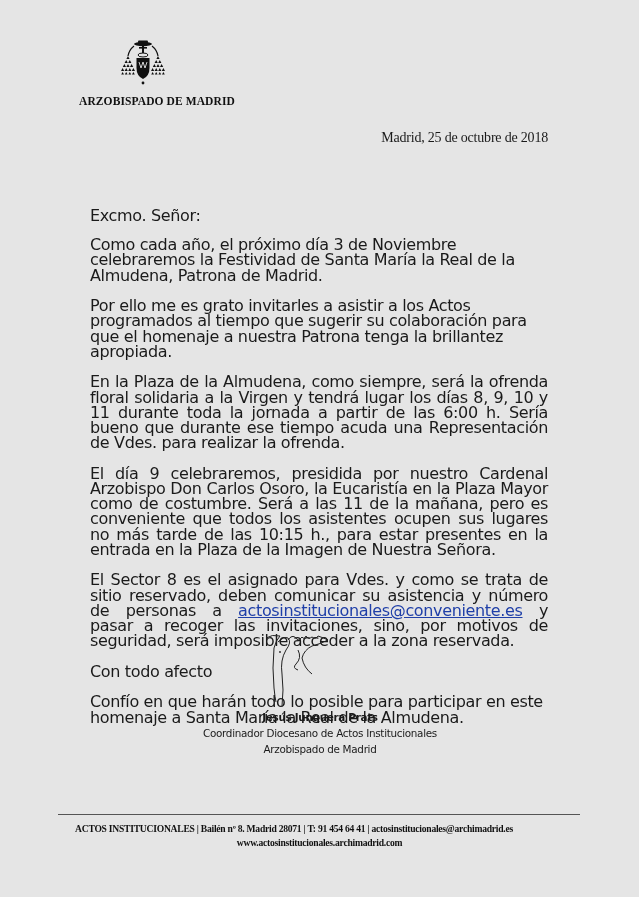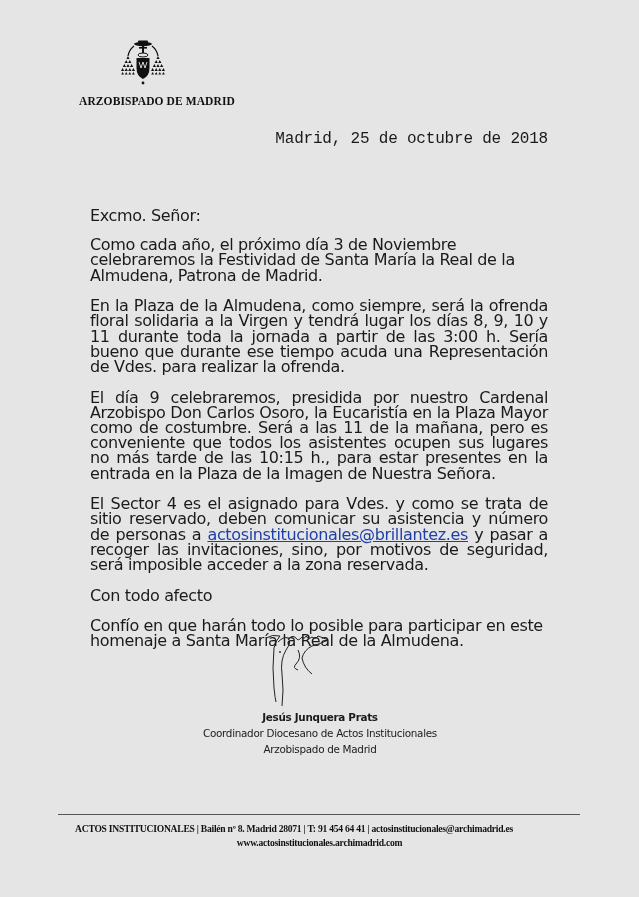--- a/index.html
+++ b/index.html
@@ -2,21 +2,21 @@
 <html><head>
   <meta charset="utf-8">
   <style>
     html, body { margin: 0; padding: 0; background: #ffffff; }
     body { width: 639px; height: 897px; position: relative; overflow: hidden; color: #1a1a1a; }
     .page { position: absolute; left: 0; top: 0; width: 639px; height: 897px; background: #e5e5e5; }
 
     .crest { position: absolute; left: 121px; top: 38px; width: 44px; height: 48px; }
     .org-name { position: absolute; left: 79px; top: 95px; font-family: "Liberation Serif", serif; font-weight: bold; font-size: 11.5px; letter-spacing: 0.1px; color: #111; }
 
-    .date { position: absolute; right: 91px; top: 130px; font-family: Liberation Mono, monospace; font-size: 16px; color: #1a1a1a; letter-spacing: -0.2px; }
+    .date { position: absolute; right: 91px; top: 130px; font-family: Liberation Serif, serif; font-size: 14px; color: #1a1a1a; letter-spacing: -0.2px; }
 
     .body-text { position: absolute; left: 90px; top: 208px; width: 458px; font-family: "DejaVu Sans", sans-serif; font-size: 16px; line-height: 15.2px; letter-spacing: -0.35px; color: #1a1a1a; }
     .body-text p { margin: 0 0 15.4px 0; }
     .body-text p.justify { text-align: justify; }
     .salutation { margin-bottom: 14px !important; }
     .email-link { color: #1f3fa8; text-decoration: underline; }
 
     .signature { position: absolute; left: 258px; top: 628px; width: 90px; height: 80px; }
     .signer { position: absolute; left: 180px; width: 280px; text-align: center; font-family: "DejaVu Sans", sans-serif; font-size: 10.4px; letter-spacing: -0.3px; color: #1a1a1a; }
     .signer-name { top: 711px; font-weight: bold; }
@@ -66,23 +66,24 @@
     <circle cx="22" cy="45" r="1.4" fill="#111"></circle>
   </svg>
 
   <div class="org-name">ARZOBISPADO DE MADRID</div>
 
   <div class="date">Madrid, 25 de octubre de 2018</div>
 
   <div class="body-text">
     <p class="salutation">Excmo. Señor:</p>
     <p>Como cada año, el próximo día 3 de Noviembre celebraremos la Festividad de Santa María la Real de la Almudena, Patrona de Madrid.</p>
-    <p class="justify">En la Plaza de la Almudena, como siempre, será la ofrenda floral solidaria a la Virgen y tendrá lugar los días 8, 9, 10 y 11 durante toda la jornada a partir de las 3:00 h. Sería bueno que durante ese tiempo acuda una Representación de Vdes. para realizar la ofrenda.</p>
+    <p>Por ello me es grato invitarles a asistir a los Actos programados  al tiempo que sugerir su colaboración para que el homenaje a nuestra Patrona tenga la brillantez apropiada.</p>
+    <p class="justify">En la Plaza de la Almudena, como siempre, será la ofrenda floral solidaria a la Virgen y tendrá lugar los días 8, 9, 10 y 11 durante toda la jornada a partir de las 6:00 h. Sería bueno que durante ese tiempo acuda una Representación de Vdes. para realizar la ofrenda.</p>
     <p class="justify">El día 9 celebraremos, presidida por nuestro Cardenal Arzobispo Don Carlos Osoro, la Eucaristía en la Plaza Mayor como de costumbre. Será a las 11 de la mañana, pero es conveniente que todos los asistentes ocupen sus lugares  no más tarde de las 10:15 h., para estar presentes en la entrada en la Plaza de la Imagen de Nuestra Señora.</p>
-    <p class="justify"><span>El Sector 4 es el asignado para Vdes. y como se trata de sitio reservado,  deben comunicar su asistencia y número de personas a </span><a class="email-link">actosinstitucionales@brillantez.es</a><span> y pasar a recoger las invitaciones, sino, por motivos de seguridad, será imposible acceder a la zona reservada.</span></p>
+    <p class="justify"><span>El Sector 8 es el asignado para Vdes. y como se trata de sitio reservado,  deben comunicar su asistencia y número de personas a </span><a class="email-link">actosinstitucionales@conveniente.es</a><span> y pasar a recoger las invitaciones, sino, por motivos de seguridad, será imposible acceder a la zona reservada.</span></p>
     <p>Con todo afecto</p>
     <p>Confío en que harán todo lo posible para participar en este homenaje a Santa María la Real de la Almudena.</p>
   </div>
 
   <svg class="signature" viewBox="0 0 90 80">
     <path d="M8 10 Q14 6 22 8 Q18 12 16 20" stroke="#222" stroke-width="1" fill="none"></path>
     <path d="M20 14 Q26 8 30 10 Q34 14 28 22 Q22 32 24 46 Q26 62 24 78" stroke="#222" stroke-width="1" fill="none"></path>
     <path d="M16 20 Q14 40 16 60 Q17 70 18 74" stroke="#222" stroke-width="1" fill="none"></path>
     <circle cx="22" cy="24" r="0.9" fill="#222"></circle>
     <path d="M30 12 Q34 6 38 10 Q40 14 44 9 Q46 12 48 8 Q50 12 54 9 Q58 12 60 8 Q66 10 70 12 Q62 16 54 18 Q46 22 44 30 Q46 40 54 46" stroke="#222" stroke-width="1" fill="none"></path>

